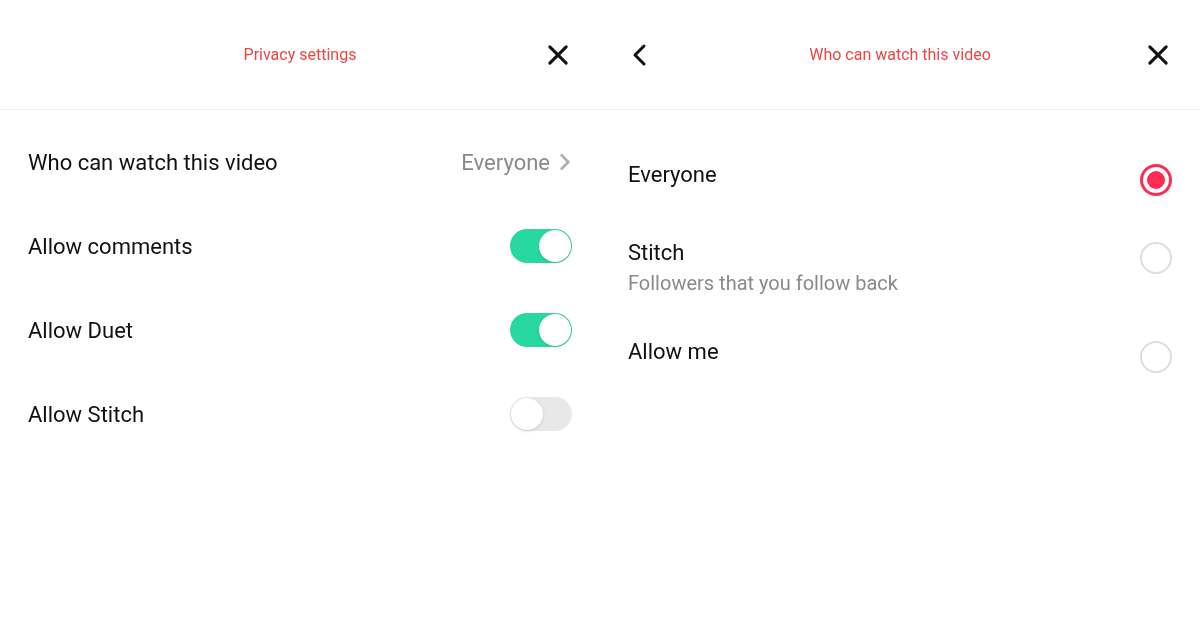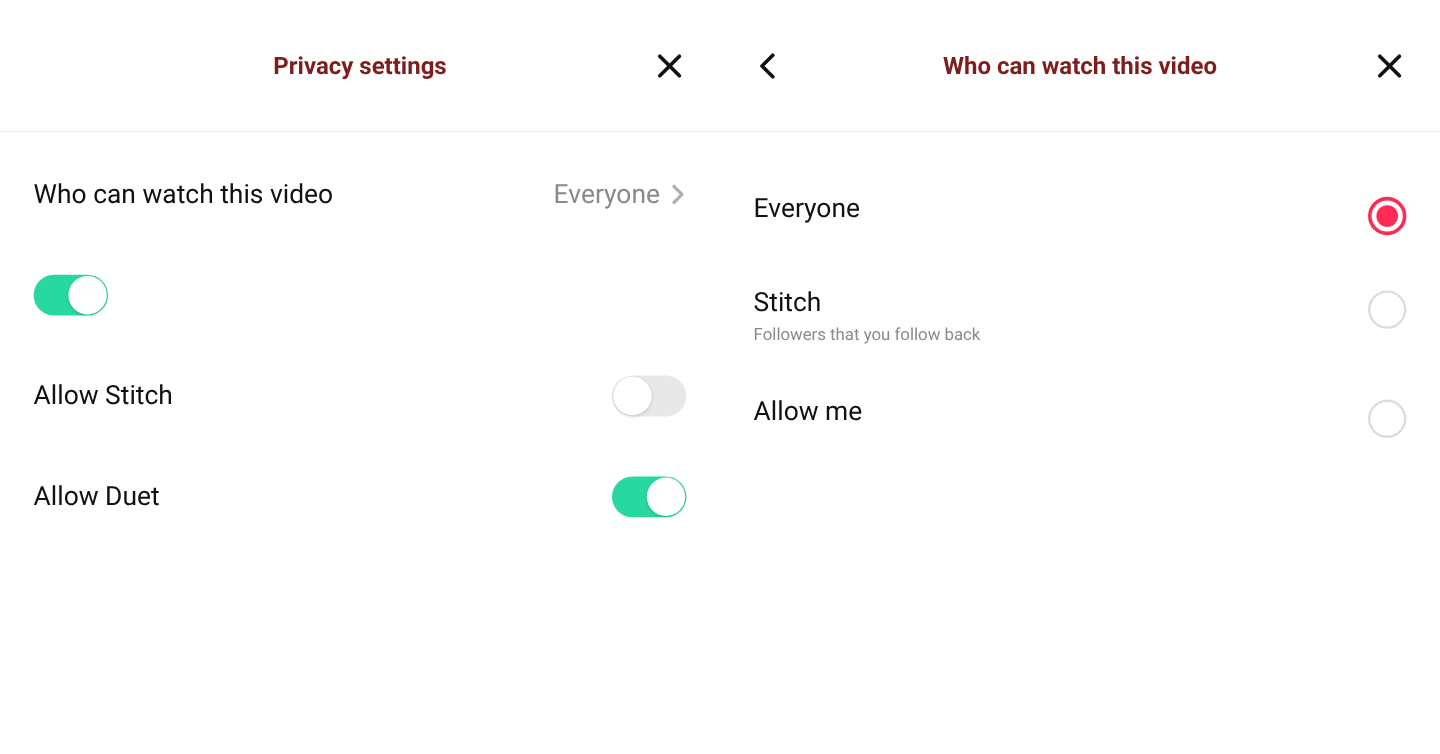--- a/index.html
+++ b/index.html
@@ -24,23 +24,23 @@
       border-bottom: 1px solid #eee;
       position: relative;
     }
     .header-left-icon {
       width: 40px;
       display: flex;
       align-items: center;
       justify-content: flex-start;
     }
     .header-title {
-      font-size: 20px;
-      font-weight: 700;
-      color: #7f1d1d;
+      font-size: 16px;
+      font-weight: 400;
+      color: #ef4444;
       flex: 1;
       text-align: center;
     }
     .header-right-icon {
       width: 40px;
       display: flex;
       align-items: center;
       justify-content: flex-end;
     }
     .icon-btn {
@@ -103,21 +103,21 @@
     .option-text {
       display: flex;
       flex-direction: column;
       gap: 6px;
     }
     .option-label {
       font-size: 22px;
       color: #111;
     }
     .option-sub {
-      font-size: 14px;
+      font-size: 20px;
       color: #8a8a8a;
     }
     .radio {
       width: 32px;
       height: 32px;
       border-radius: 50%;
       border: 2px solid #ddd;
       display: flex;
       align-items: center;
       justify-content: center;
@@ -158,35 +158,36 @@
       <span class="row-label">Who can watch this video</span>
       <span class="row-value">
         <span>Everyone</span>
         <svg width="14" height="18" viewBox="0 0 10 16" fill="none" stroke="#b0b0b0" stroke-width="2.4" stroke-linecap="round" stroke-linejoin="round">
             <polyline points="2,2 8,8 2,14"></polyline>
           </svg>
       </span>
     </div>
 
     <div class="row">
+      <span class="row-label">Allow comments</span>
       <div class="toggle toggle-on">
         <div class="toggle-knob"></div>
       </div>
     </div>
 
     <div class="row">
+      <span class="row-label">Allow Duet</span>
+      <div class="toggle toggle-on">
+        <div class="toggle-knob"></div>
+      </div>
+    </div>
+
+    <div class="row">
       <span class="row-label">Allow Stitch</span>
       <div class="toggle toggle-off">
-        <div class="toggle-knob"></div>
-      </div>
-    </div>
-
-    <div class="row">
-      <span class="row-label">Allow Duet</span>
-      <div class="toggle toggle-on">
         <div class="toggle-knob"></div>
       </div>
     </div>
 
   </div>
 </div>
 
 <div class="panel panel-right">
   <div class="header">
     <div class="header-left-icon">

